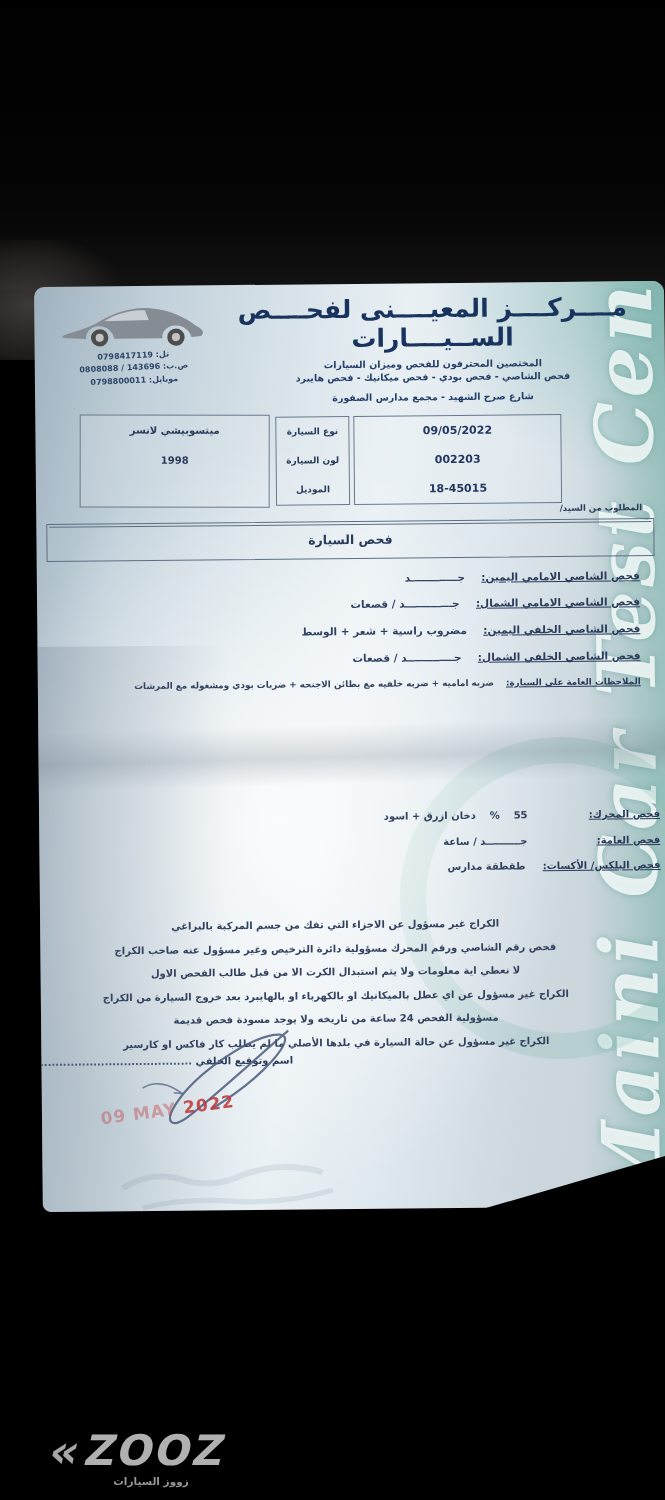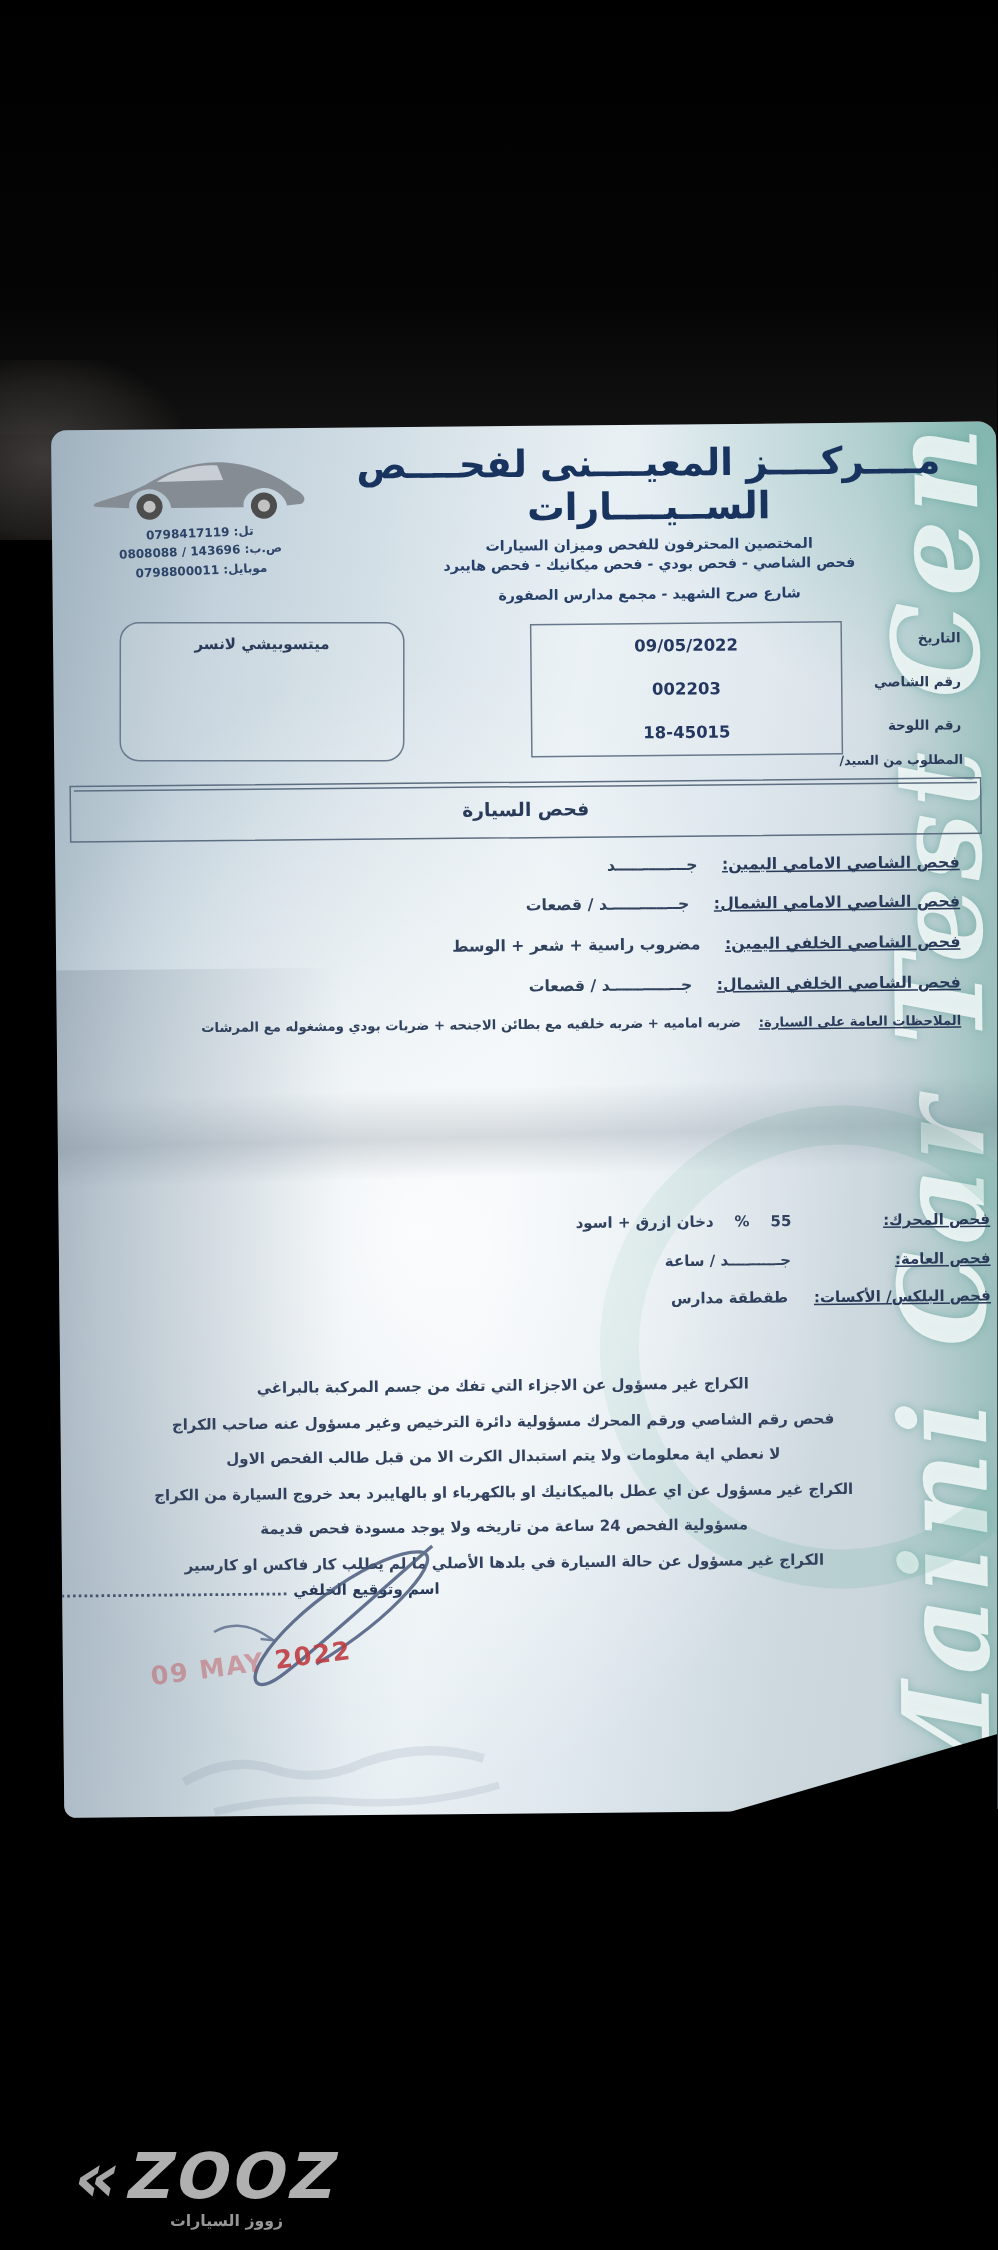--- a/index.html
+++ b/index.html
@@ -43,21 +43,21 @@
   .sub{font-size:9.5px;font-weight:bold;margin-top:5px;color:#27406a;}
   .sub2{font-size:9.5px;font-weight:bold;margin-top:2px;color:#27406a;}
   .addr{font-size:9.5px;font-weight:bold;margin-top:9px;color:#27406a;}
 
   
   .labels-right{position:absolute;left:531px;top:131px;width:74px;direction:rtl;}
   .labels-right div{height:29px;line-height:29px;font-size:9px;font-weight:bold;text-align:right;}
   .box{position:absolute;border:1.2px solid #69798d;background:rgba(255,255,255,.12);}
   .box-right{left:318px;top:132px;width:206px;height:87px;}
   .box-mid{left:240px;top:132px;width:72px;height:87px;}
-  .box-left{left:44px;top:129px;width:188px;height:91px;transform:rotate(.6deg);border-radius:13px;}
+  .box-left{left:44px;top:129px;width:188px;height:91px;transform:rotate(.6deg);}
   .box .row{height:29px;line-height:29px;text-align:center;font-weight:bold;}
   .box-right .row{font-size:11px;color:#243760;direction:ltr;}
   .box-mid .row{font-size:9px;direction:rtl;}
   .box-left .row{font-size:10px;direction:rtl;height:30px;line-height:30px;}
 
   .request{position:absolute;left:420px;top:221px;width:186px;text-align:right;
     font-size:8.5px;font-weight:bold;direction:rtl;}
 
   .section-box{position:absolute;left:10px;top:237px;width:606px;height:36px;
     border:1.5px solid #5d6e82;}
@@ -142,32 +142,33 @@
       </div>
     </div>
 
     <div class="title-block">
       <h1>مــــركــــز المعيــــنى لفحــــص الســيــــارات</h1>
       <div class="sub">المختصين المحترفون للفحص وميزان السيارات</div>
       <div class="sub2">فحص الشاصي - فحص بودي - فحص ميكانيك - فحص هايبرد</div>
       <div class="addr">شارع صرح الشهيد - مجمع مدارس الصفورة</div>
     </div>
 
-    <div class="labels-right">
-      <div>التاريخ</div>
-      <div>رقم الشاصي</div>
-      <div>رقم اللوحة</div>
-    </div>
     <div class="box box-right">
       <div class="row">09/05/2022</div>
       <div class="row">002203</div>
       <div class="row">18-45015</div>
     </div>
+    <div class="box box-mid">
+      <div class="row">نوع السيارة</div>
+      <div class="row">لون السيارة</div>
+      <div class="row">الموديل</div>
+    </div>
     <div class="box box-left">
       <div class="row">ميتسوبيشي لانسر</div>
+      <div class="row">1998</div>
     </div>
 
     <div class="request">المطلوب من السيد/</div>
 
     <div class="section-box">
       <div class="section-title">فحص السيارة</div>
     </div>
 
     <div class="chk" style="top:288px">
       <span class="lbl">فحص الشاصي الامامي اليمين:</span>

